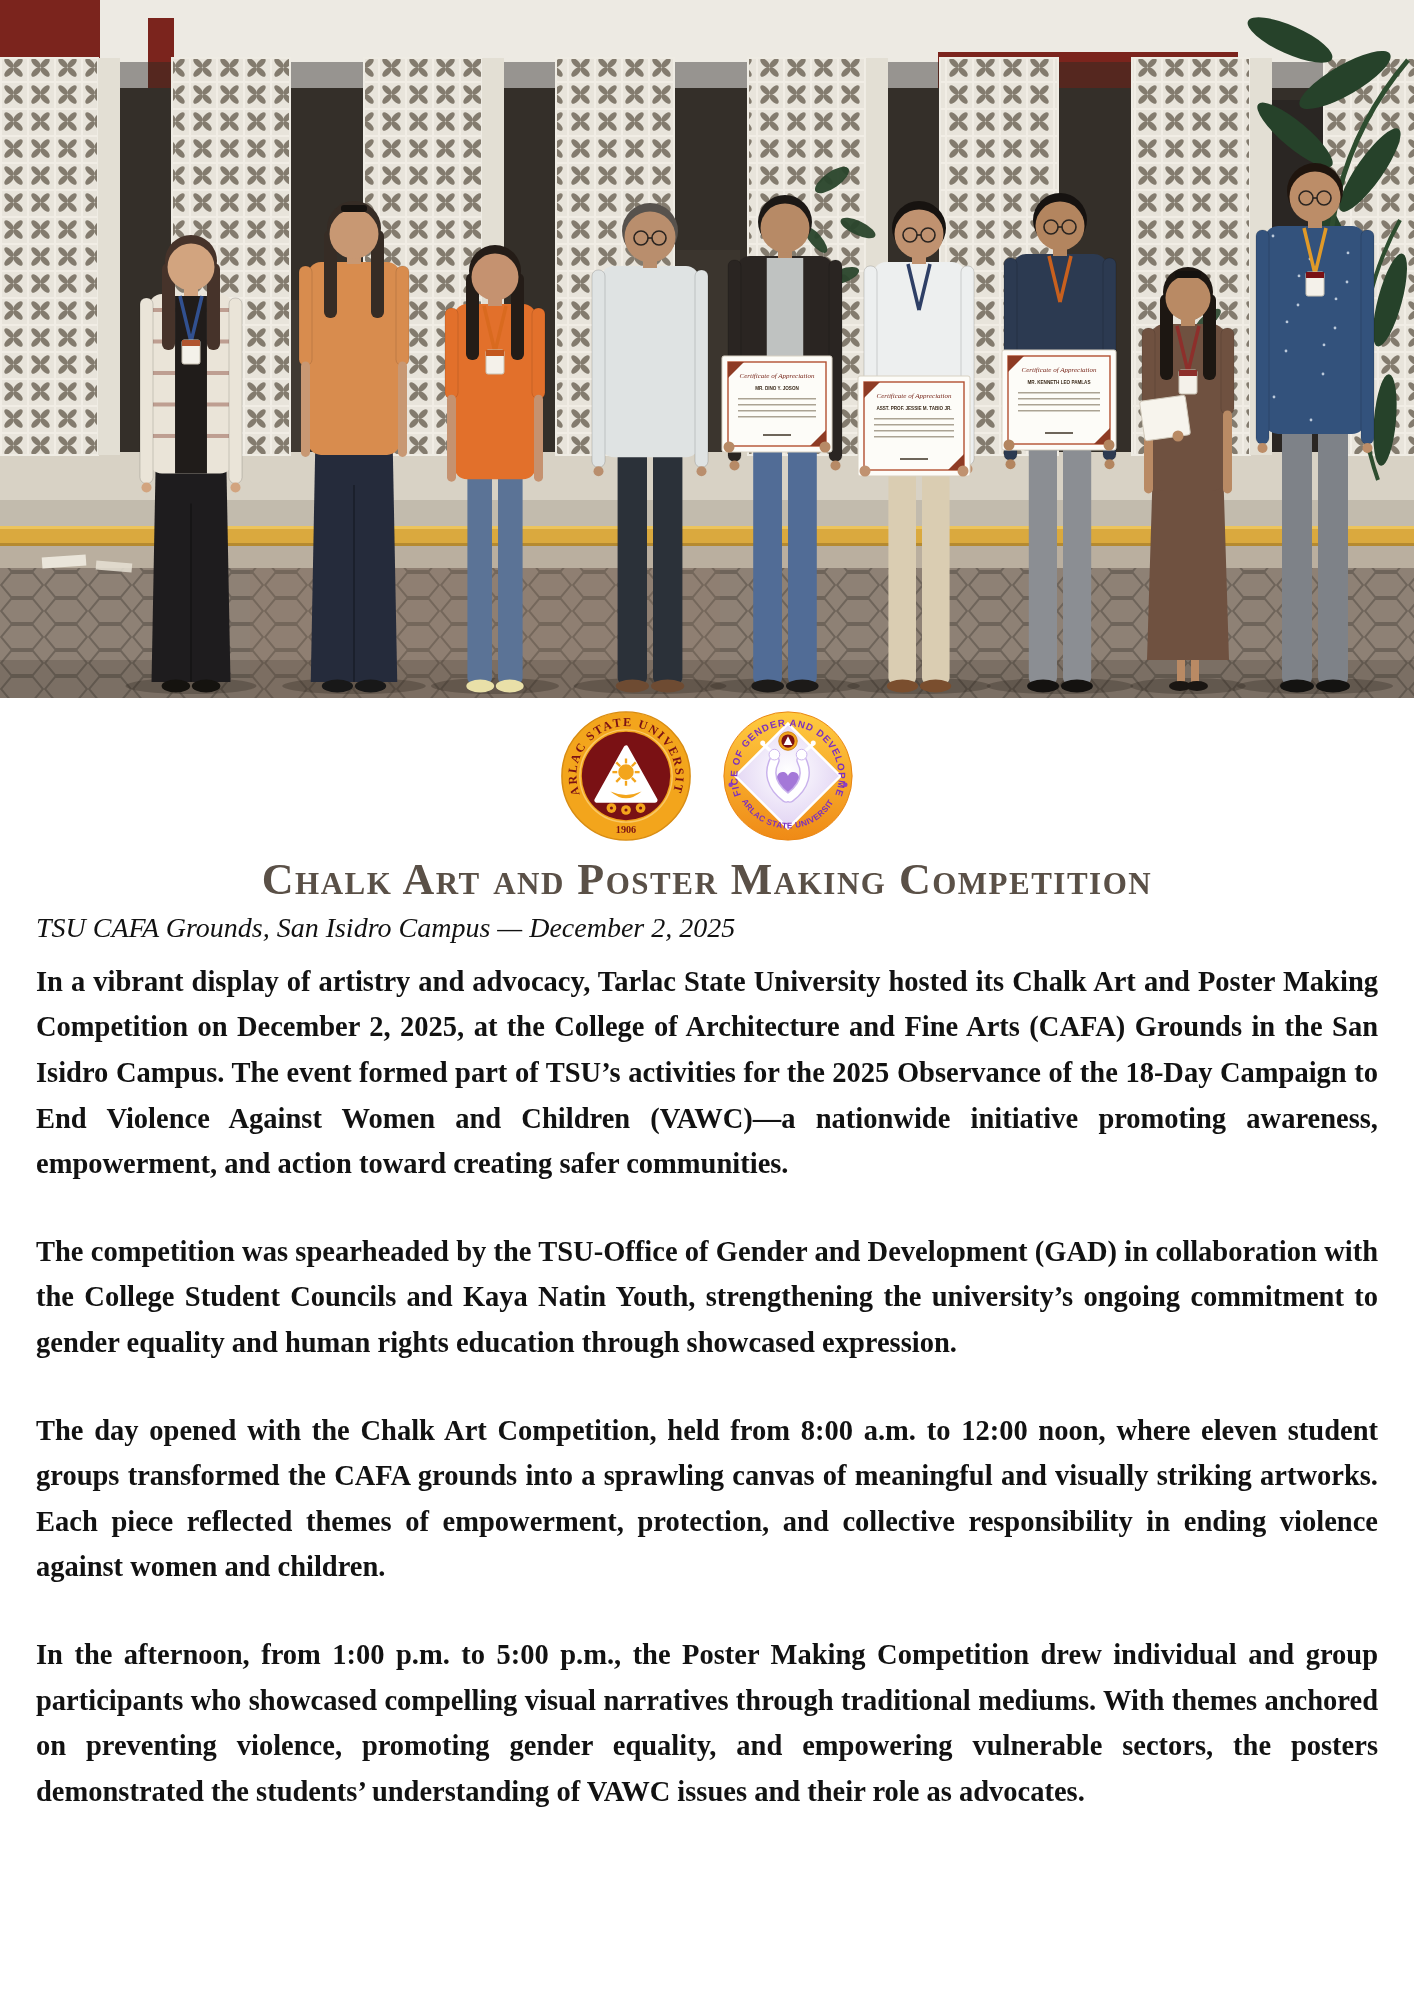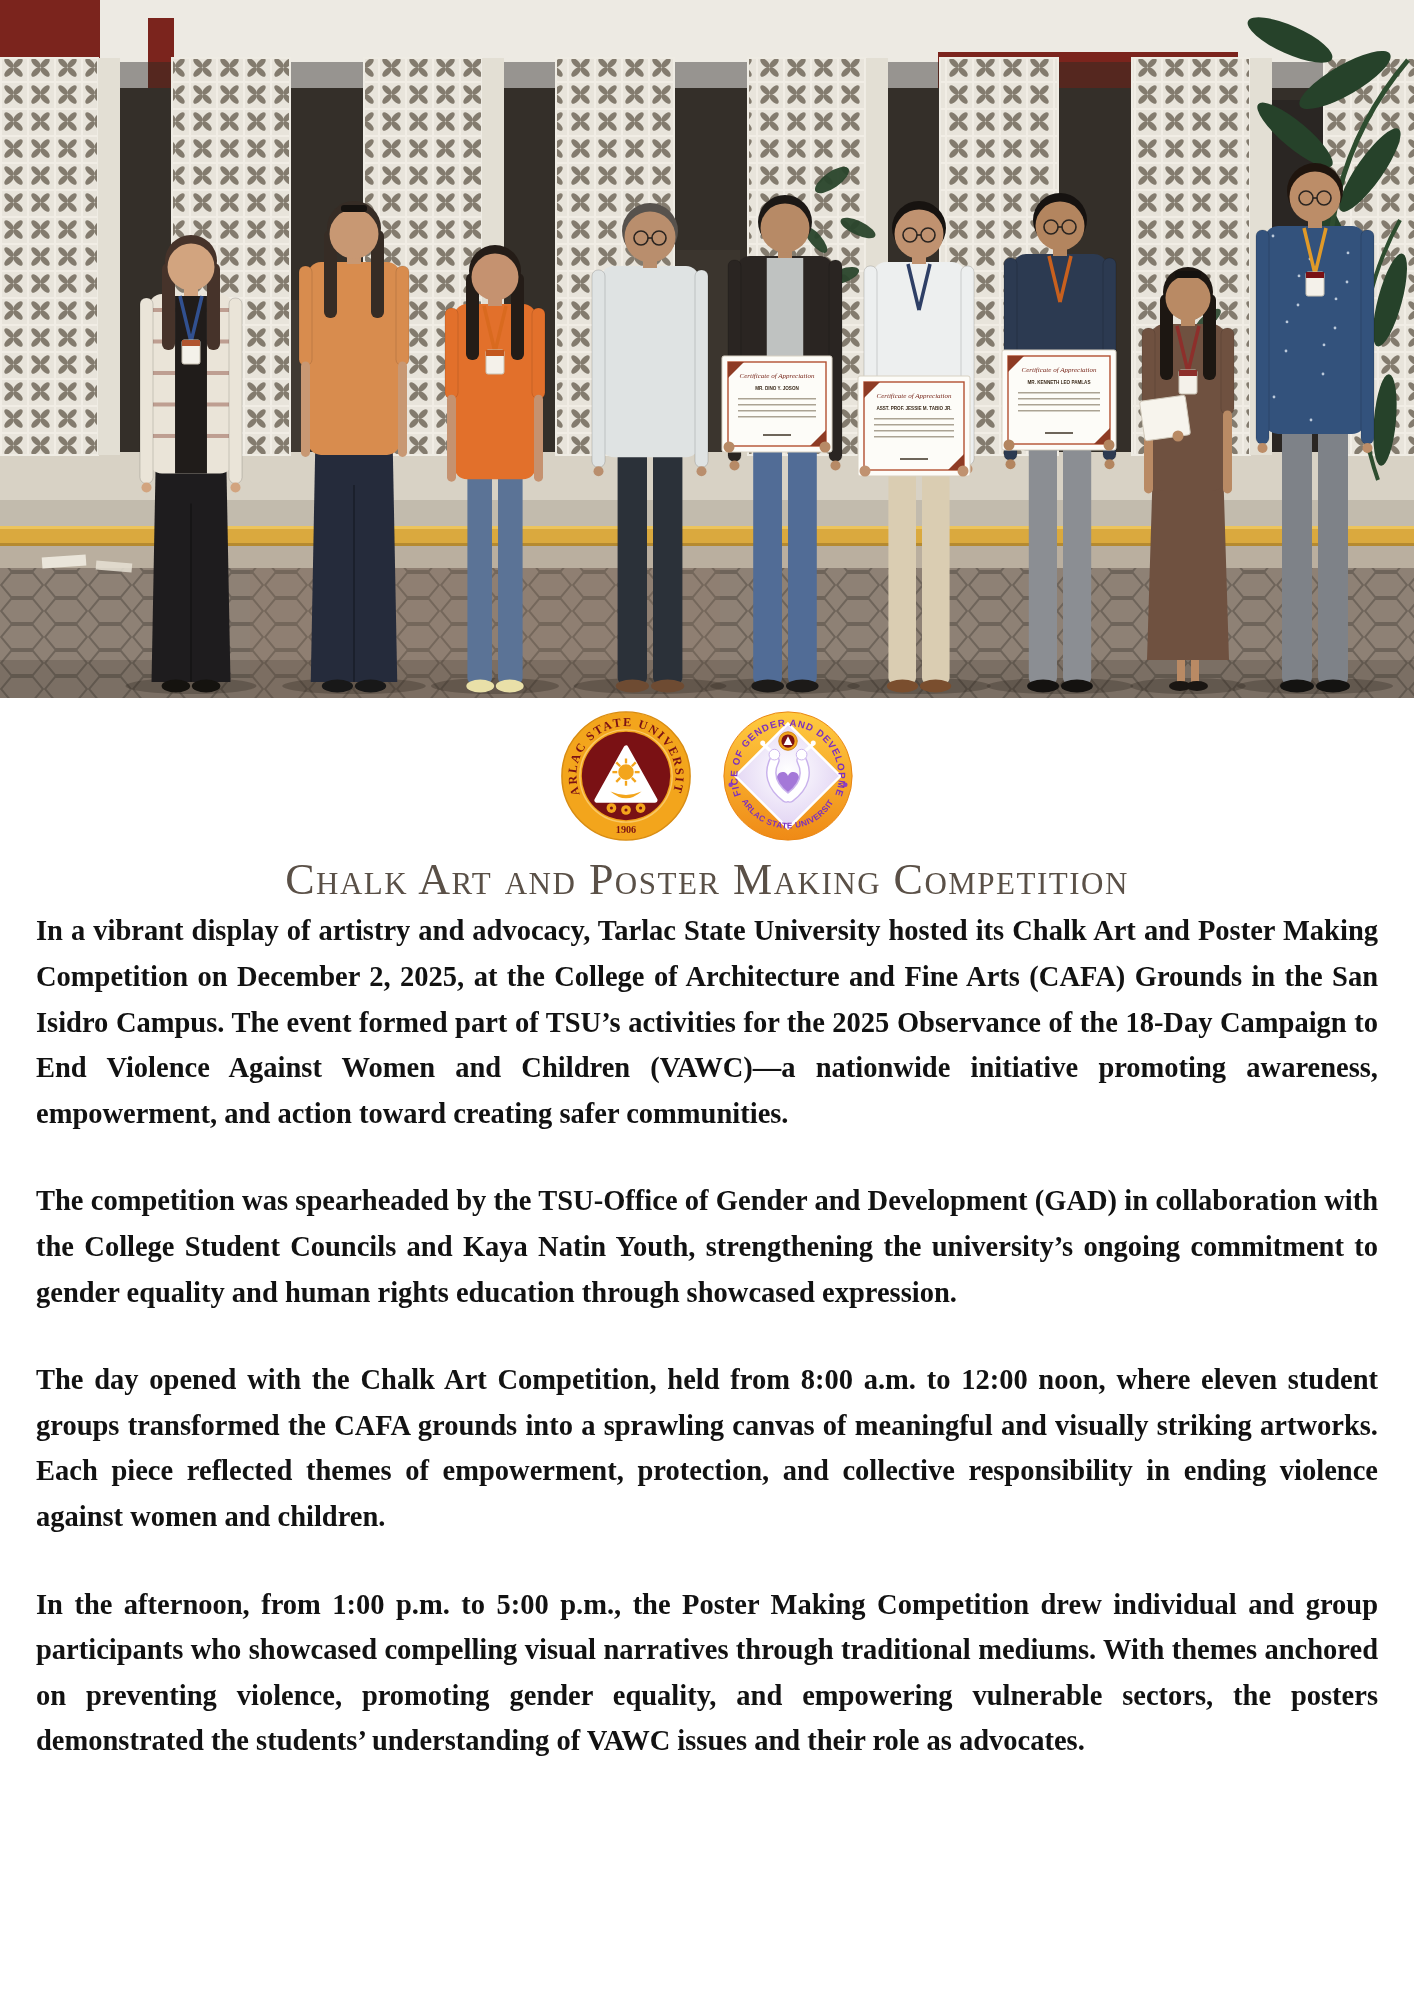--- a/index.html
+++ b/index.html
@@ -2,21 +2,21 @@
 <html><head>
 <meta charset="utf-8">
 <title>Chalk Art and Poster Making Competition</title>
 <style>
   html,body{margin:0;padding:0;background:#ffffff;}
   body{width:1414px;height:2000px;overflow:hidden;font-family:"Liberation Serif",serif;}
   .photo-wrap{width:1414px;height:698px;overflow:hidden;}
   .photo-wrap svg{display:block;}
   .logos-row{display:flex;justify-content:center;align-items:center;gap:26px;margin-top:8px;height:140px;}
   .page-title{margin:10px 36px 4px;text-align:center;font-variant:small-caps;
-    font-weight:400;font-size:44px;letter-spacing:1.5px;color:#5A5047;line-height:1.1;}
+    font-weight:700;font-size:44px;letter-spacing:1.5px;color:#5A5047;line-height:1.1;}
   .article{padding:0 36px;color:#121212;}
   .dateline{font-style:italic;font-size:28px;margin:6px 0 12px;line-height:1.3;}
   .article p.body-par{font-size:28.5px;line-height:1.6;text-align:justify;margin:0 0 42px;font-weight:bold;}
   .article p.body-par:last-child{margin-bottom:0;}
 </style>
 </head>
 <body>
 
 <div class="photo-wrap">
 <svg width="1414" height="698" viewBox="0 0 1414 698">
@@ -435,17 +435,18 @@
     </text>
     <text font-family="Liberation Sans, sans-serif" font-size="8.5" font-weight="700" fill="#7B2FBF" letter-spacing="0.4">
       <textPath href="#gadBotArc" startOffset="50%" text-anchor="middle">TARLAC STATE UNIVERSITY</textPath>
     </text>
   </svg>
 </div>
 
 <h1 class="page-title">Chalk Art and Poster Making Competition</h1>
 
 <div class="article">
+  <p class="dateline">TSU CAFA Grounds, San Isidro Campus — December 2, 2025</p>
   <p class="body-par">In a vibrant display of artistry and advocacy, Tarlac State University hosted its Chalk Art and Poster Making Competition on December 2, 2025, at the College of Architecture and Fine Arts (CAFA) Grounds in the San Isidro Campus. The event formed part of TSU’s activities for the 2025 Observance of the 18-Day Campaign to End Violence Against Women and Children (VAWC)—a nationwide initiative promoting awareness, empowerment, and action toward creating safer communities.</p>
   <p class="body-par">The competition was spearheaded by the TSU-Office of Gender and Development (GAD) in collaboration with the College Student Councils and Kaya Natin Youth, strengthening the university’s ongoing commitment to gender equality and human rights education through showcased expression.</p>
   <p class="body-par">The day opened with the Chalk Art Competition, held from 8:00 a.m. to 12:00 noon, where eleven student groups transformed the CAFA grounds into a sprawling canvas of meaningful and visually striking artworks. Each piece reflected themes of empowerment, protection, and collective responsibility in ending violence against women and children.</p>
   <p class="body-par">In the afternoon, from 1:00 p.m. to 5:00 p.m., the Poster Making Competition drew individual and group participants who showcased compelling visual narratives through traditional mediums. With themes anchored on preventing violence, promoting gender equality, and empowering vulnerable sectors, the posters demonstrated the students’ understanding of VAWC issues and their role as advocates.</p>
 </div>
 
 </body></html>

